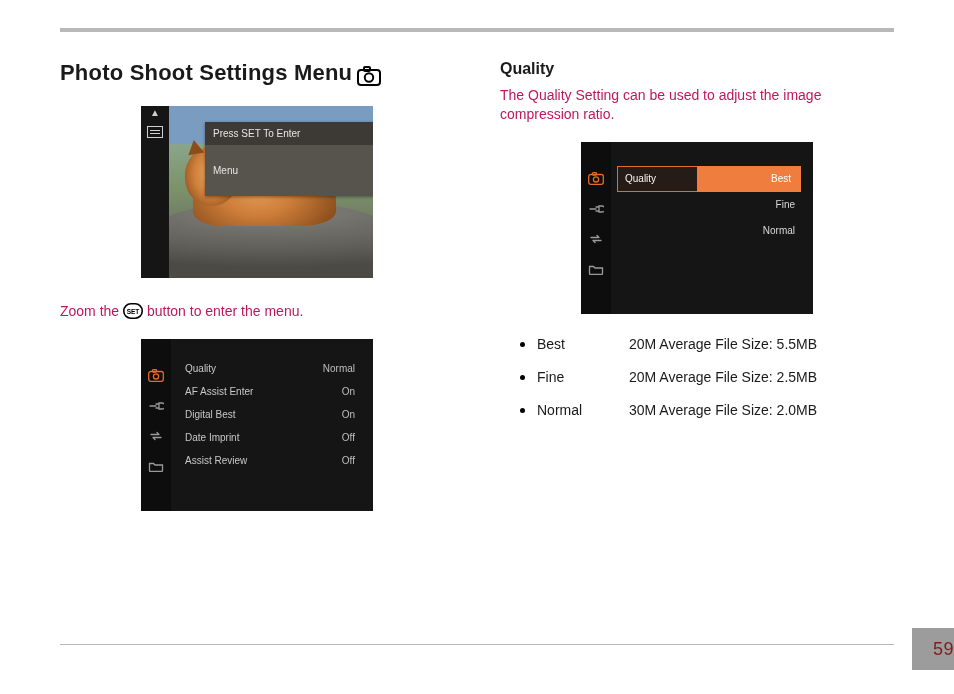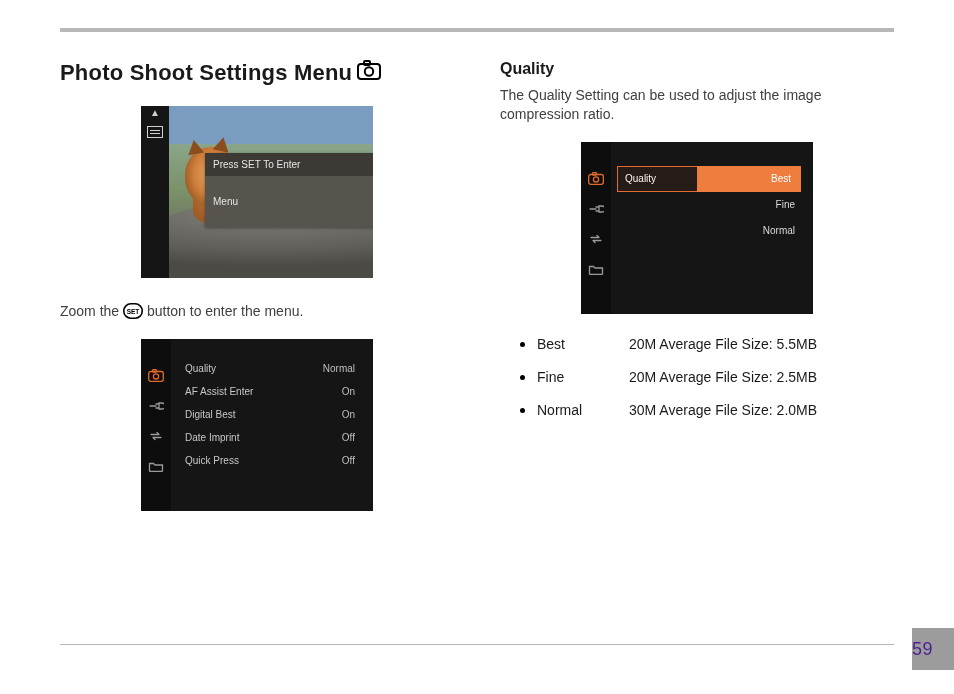--- a/index.html
+++ b/index.html
@@ -53,33 +53,33 @@
   }
   .col { flex:1 1 0; min-width:0; }
 
   
   h1.sect {
     font-size: 22px;
     font-weight: 800;
     letter-spacing: 0.2px;
     margin: 0 0 20px 0;
     display:flex;
-    align-items:flex-start;
+    align-items:flex-end;
     gap:5px;
   }
   h2.sub {
     font-size: 16px;
     font-weight: 800;
     margin: 0 0 8px 0;
   }
   p.body {
     font-size: 14px;
     line-height: 1.35;
     margin: 0 0 18px 0;
-    color: #404040;
+    color: #be185d;
   }
   .inline-icon {
     display:inline-flex;
     vertical-align:-3px;
   }
 
   
   .shot {
     width: 232px;
     margin: 0 auto 24px auto;
@@ -154,21 +154,20 @@
   }
   .cat-ear1 { left:9%; bottom:72%; transform:rotate(-10deg); }
   .cat-ear2 { left:22%; bottom:74%; transform:rotate(12deg); }
 
   .tooltip {
     position:absolute; left:36px; top:16px;
     width:170px;
     font-size:10px;
     color:#e5e5e5;
     box-shadow: 0 1px 3px rgba(0,0,0,.4);
-    margin-top: 31px;
   }
   .tooltip .row1 {
     background: var(--tooltip-bg);
     padding:6px 8px;
   }
   .tooltip .row2 {
     background: var(--tooltip-stripe);
     padding:20px 8px;
   }
 
@@ -263,23 +262,23 @@
   }
   .q-list .name { width:80px; }
   .q-list .size { flex:1; }
 
   
   .page-num {
     position:absolute;
     right:0; bottom:24px;
     width:42px; height:42px;
     background:#9c9c9c;
-    color:#4c1d95;
+    color:#7f1d1d;
     font-size:18px;
-    display:flex; align-items:center; justify-content:flex-start;
+    display:flex; align-items:center; justify-content:flex-end;
     letter-spacing:0.5px;
   }
 
   
   svg { display:block; }
 </style>
 </head>
 <body>
 
 <div class="page">
@@ -367,21 +366,21 @@
           </div>
           <div class="menu-row">
             <span class="k">Digital Best</span>
             <span class="v">On</span>
           </div>
           <div class="menu-row">
             <span class="k">Date Imprint</span>
             <span class="v">Off</span>
           </div>
           <div class="menu-row">
-            <span class="k">Quick Press</span>
+            <span class="k">Assist Review</span>
             <span class="v">Off</span>
           </div>
         </div>
       </div>
 
     </div>
 
     <div class="col">
 
       <h2 class="sub">Quality</h2>

